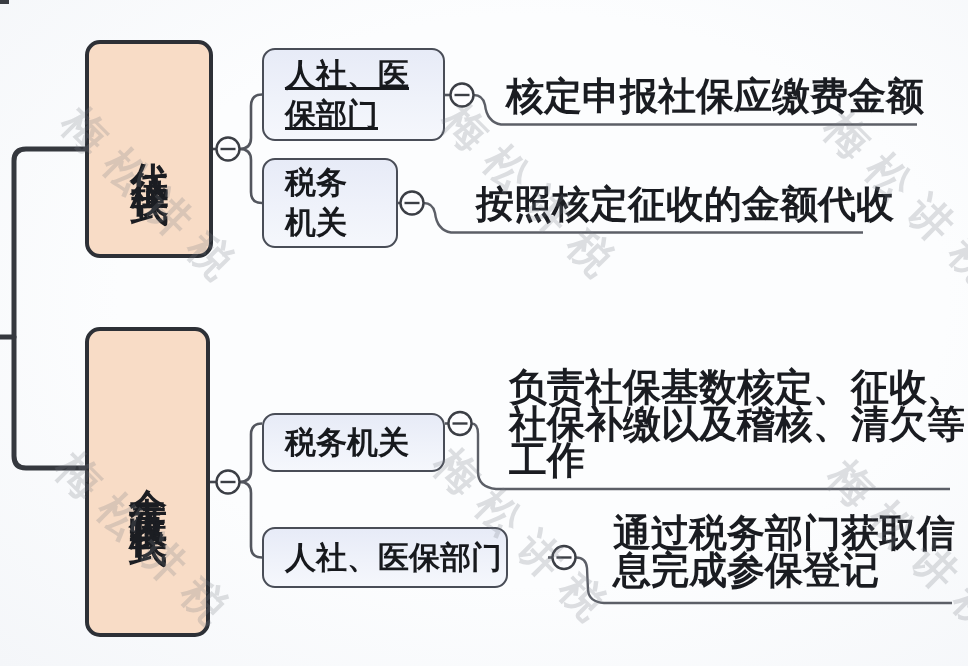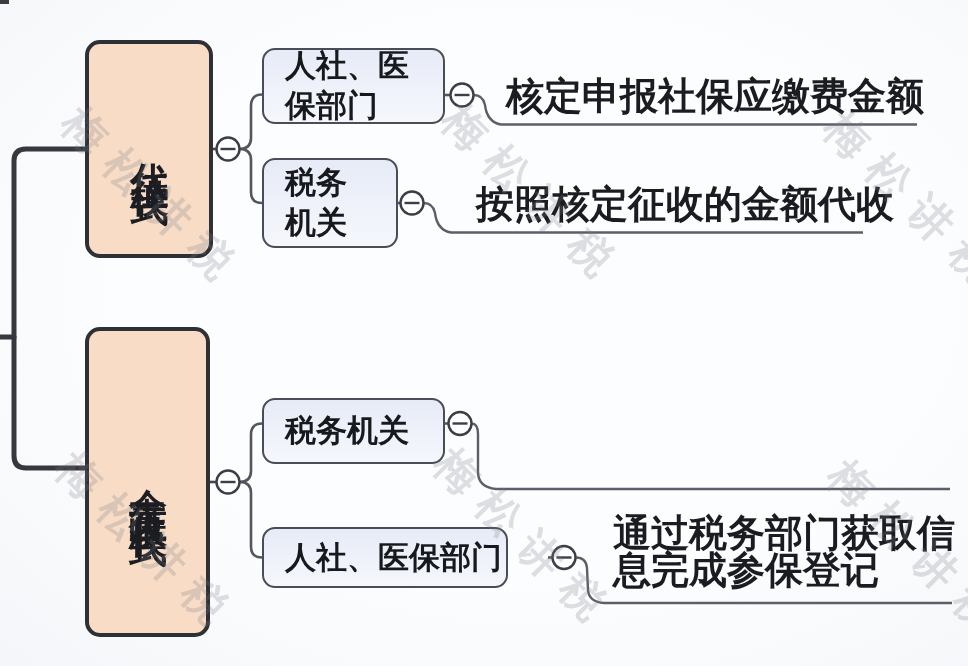--- a/index.html
+++ b/index.html
@@ -100,37 +100,40 @@
     </g>
   </svg>
 
   <div class="node" style="left:85px;top:40px;width:128px;height:218px;">
     <span class="vtext">代征模式</span>
   </div>
   <div class="node" style="left:85px;top:327px;width:125px;height:310px;">
     <span class="vtext">全责征收模式</span>
   </div>
 
-  <div class="child" style="left:262px;top:48px;width:183px;height:76px;">
+  <div class="child" style="left:262px;top:48px;width:183px;height:93px;text-decoration:underline;">
     <span>人社、医
 保部门</span>
   </div>
   <div class="child" style="left:262px;top:158px;width:136px;height:90px;">
     <span>税务
 机关</span>
   </div>
-  <div class="child" style="left:262px;top:398px;width:183px;height:66px;">
+  <div class="child" style="left:262px;top:413px;width:183px;height:59px;">
     <span>税务机关</span>
   </div>
   <div class="child" style="left:262px;top:527px;width:246px;height:61px;">
     <span>人社、医保部门</span>
   </div>
 
   <div class="desc" style="left:506px;top:78px;">核定申报社保应缴费金额</div>
   <div class="desc" style="left:464px;top:186px;margin-left:12px;">按照核定征收的金额代收</div>
+  <div class="desc" style="left:509px;top:369px;">负责社保基数核定、征收、
+社保补缴以及稽核、清欠等
+工作</div>
   <div class="desc" style="left:613px;top:515px;">通过税务部门获取信
 息完成参保登记</div>
 
   <div class="wm" style="left:90px;top:95px;">梅松讲税</div>
   <div class="wm" style="left:470px;top:92px;">梅松讲税</div>
   <div class="wm" style="left:852px;top:100px;">梅松讲税</div>
   <div class="wm" style="left:84px;top:440px;">梅松讲税</div>
   <div class="wm" style="left:462px;top:436px;">梅松讲税</div>
   <div class="wm" style="left:856px;top:448px;">梅松讲税</div>
 

